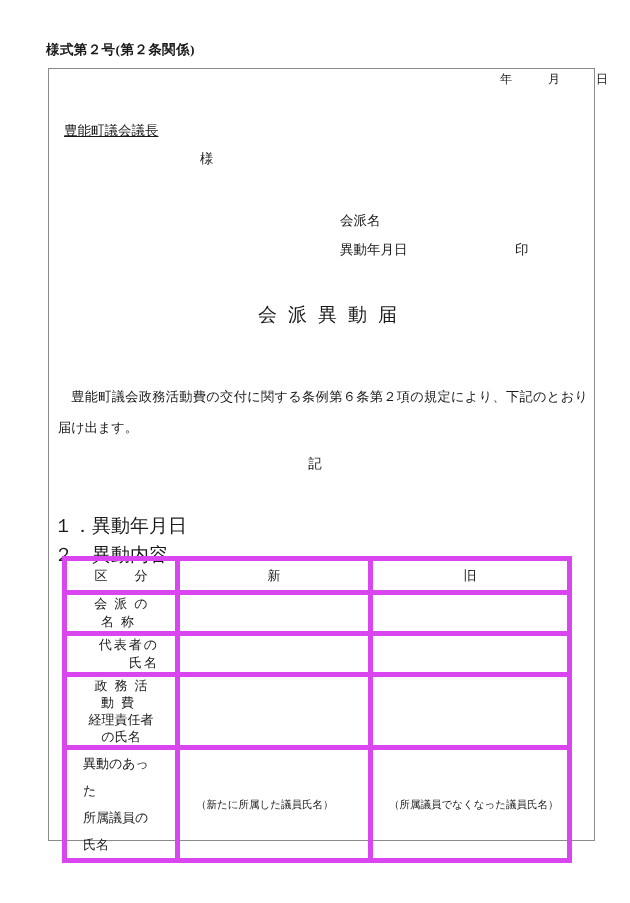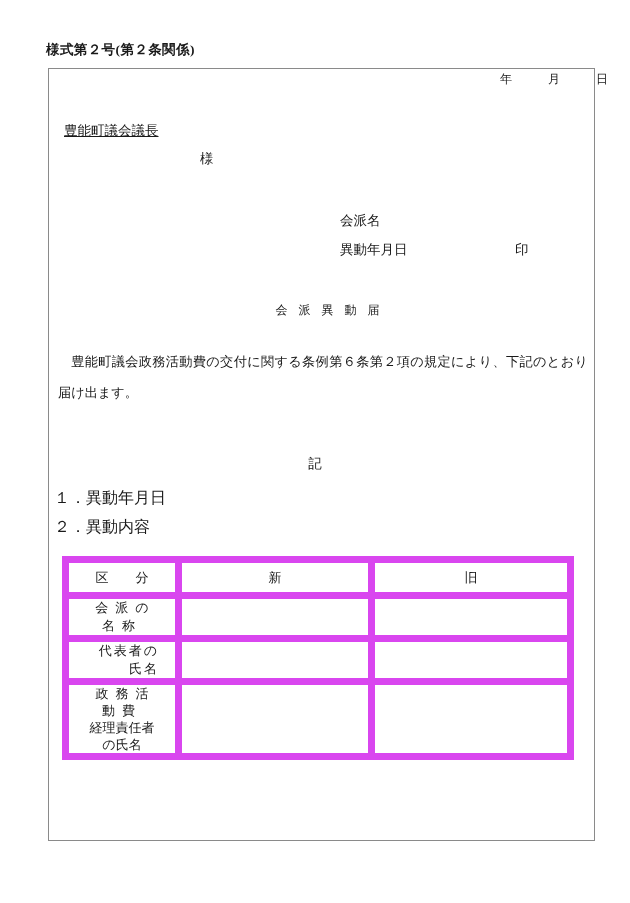--- a/index.html
+++ b/index.html
@@ -83,31 +83,31 @@
     top: 0;
   }
 
   
   .doc-title {
     position: absolute;
     left: 0;
     right: 0;
     top: 302px;
     text-align: center;
-    font-size: 12px;
+    font-size: 19px;
     letter-spacing: 11px;
     text-indent: 11px;
     padding-left: 25px;
   }
 
   
   .body-text {
     position: absolute;
     left: 58px;
-    top: 346px;
+    top: 381px;
     width: 530px;
     font-size: 13.2px;
     line-height: 31px;
     text-indent: 1em;
     text-align: justify;
     text-justify: inter-ideograph;
   }
 
   
   .ki-marker {
@@ -116,40 +116,40 @@
     right: 0;
     top: 455px;
     text-align: center;
     font-size: 13.5px;
   }
 
   
   .item-list {
     position: absolute;
     left: 54px;
-    top: 488px;
-    font-size: 16px;
+    top: 513px;
+    font-size: 19px;
   }
   .item-row {
     height: 29px;
     white-space: nowrap;
   }
 
   
   .form-table {
     position: absolute;
     left: 62px;
     top: 556px;
     width: 505px;
     border-collapse: collapse;
     table-layout: fixed;
     font-size: 13px;
   }
   .form-table td {
-    border: 7px solid #d946ef;
+    border: 5px solid #d946ef;
     height: 29px;
     padding: 0 16px;
     vertical-align: middle;
   }
   .col-kubun { width: 113px; }
   .col-new   { width: 193px; }
   .col-old   { width: 199px; }
 
   .cell-center { text-align: center; }
   .cell-right  { text-align: right; padding-right: 12px; }
@@ -248,14 +248,26 @@
         <div class="tall-lines">
           <div class="l1">政務活動費</div>
           <div class="l2">経理責任者の氏名</div>
         </div>
       </td>
       <td class="tall"></td>
       <td class="tall"></td>
     </tr>
 
 
+    <tr>
+      <td class="tall label-left">
+        <div>異動のあった</div>
+        <div>所属議員の氏名</div>
+      </td>
+      <td class="tall hint-cell">
+        <span class="hint-text">（新たに所属した議員氏名）</span>
+      </td>
+      <td class="tall hint-cell">
+        <span class="hint-text">（所属議員でなくなった議員氏名）</span>
+      </td>
+    </tr>
   </tbody>
 </table>
 
 </body></html>

